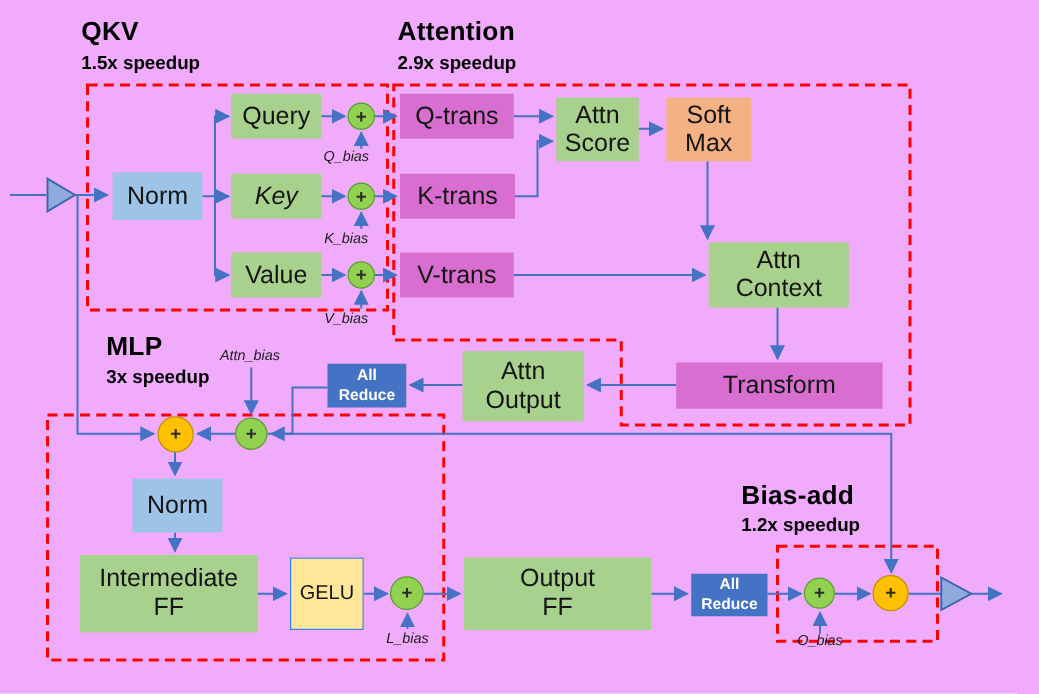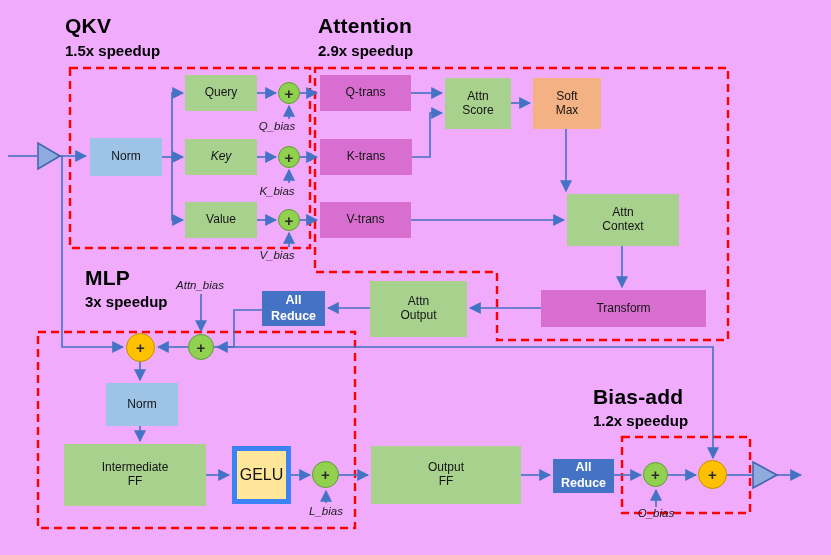--- a/index.html
+++ b/index.html
@@ -3,27 +3,27 @@
 <meta charset="utf-8">
 <style>
   * { box-sizing: border-box; }
   html,body { margin:0; padding:0; background:#fff; }
   body { font-family:"Liberation Sans", sans-serif; }
   .canvas { position:relative; width:831px; height:555px; background:#f0abfc; overflow:hidden; }
   .layer { position:absolute; inset:0; }
   svg.layer { pointer-events:none; }
   .node {
     position:absolute; display:flex; align-items:center; justify-content:center;
-    text-align:center; white-space:pre-line; font-size:12px; color:#141414; line-height:1.15;
+    text-align:center; white-space:pre-line; font-size:20px; color:#141414; line-height:1.15;
   }
   .green { background:var(--c-green_box,#a9d18e); }
   .blue  { background:var(--c-blue_box,#9dc3e6); }
   .pink  { background:var(--c-pink_box,#d86fd0); }
   .orangebox { background:var(--c-orange_box,#f4b183); }
-  .yellow { background:var(--c-yellow_box,#ffe699); border:5px solid #3b82f6; font-size:16px; }
+  .yellow { background:var(--c-yellow_box,#ffe699); border:1px solid #3b82f6; font-size:16px; }
   .allreduce { background:var(--c-allreduce_box,#4472c4); color:#fff; font-size:12.5px; font-weight:600; line-height:1.25; }
   .plus {
     position:absolute; border-radius:50%; display:flex; align-items:center; justify-content:center;
     font-size:15px; font-weight:700; color:#2b2b2b; line-height:1;
   }
   .plus.g { background:var(--c-green_plus,#92d050); border:1.5px solid #5a9e32; }
   .plus.o { background:var(--c-orange_plus,#ffc000); border:1.5px solid #bf9000; }
   .sec-title { position:absolute; font-weight:700; font-size:21px; color:#000; letter-spacing:0.2px; }
   .sec-speed { position:absolute; font-weight:700; font-size:15px; color:#000; }
   .bias { position:absolute; font-style:italic; font-size:11.5px; color:#1a1a1a; text-align:center; }

